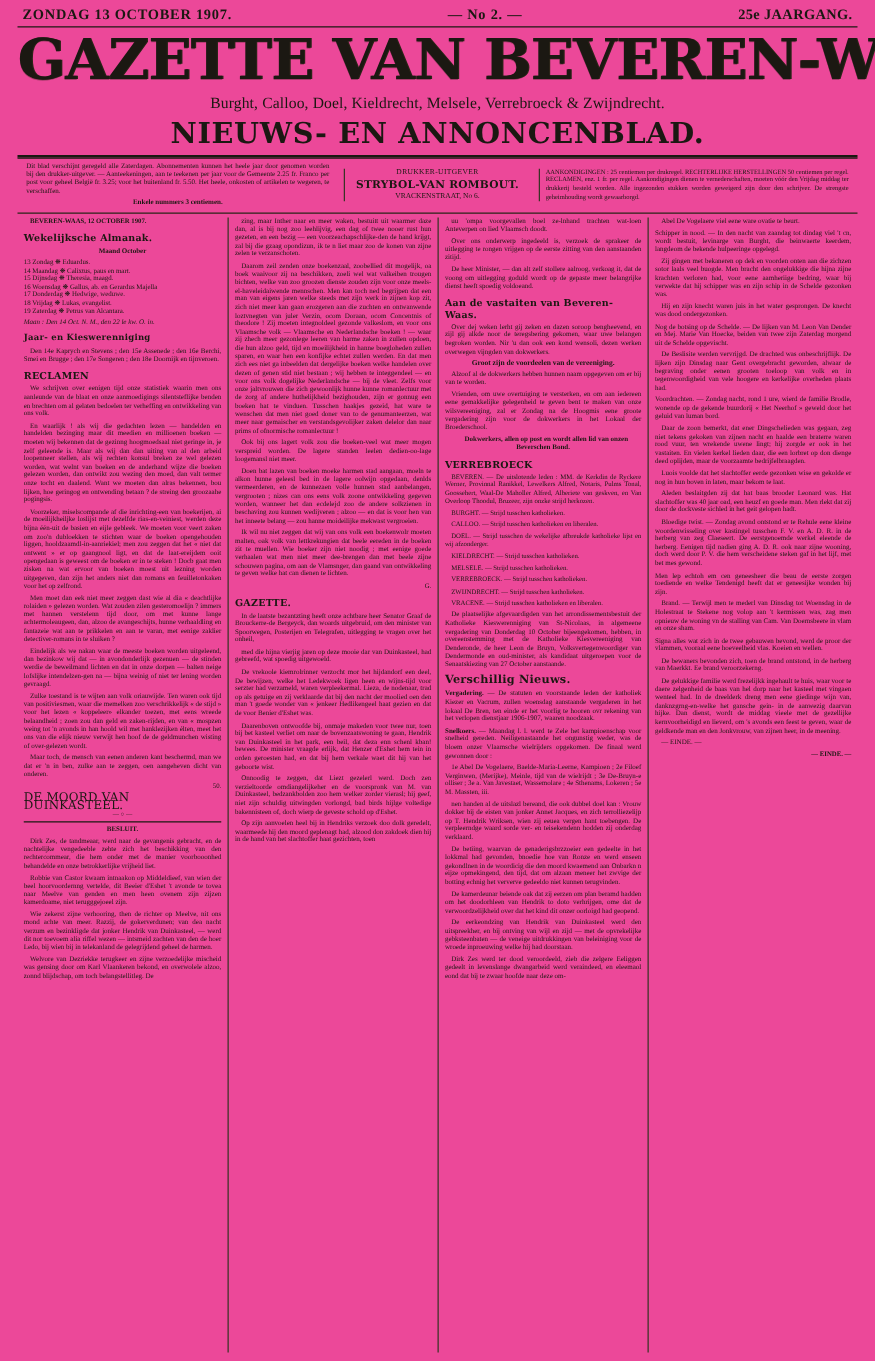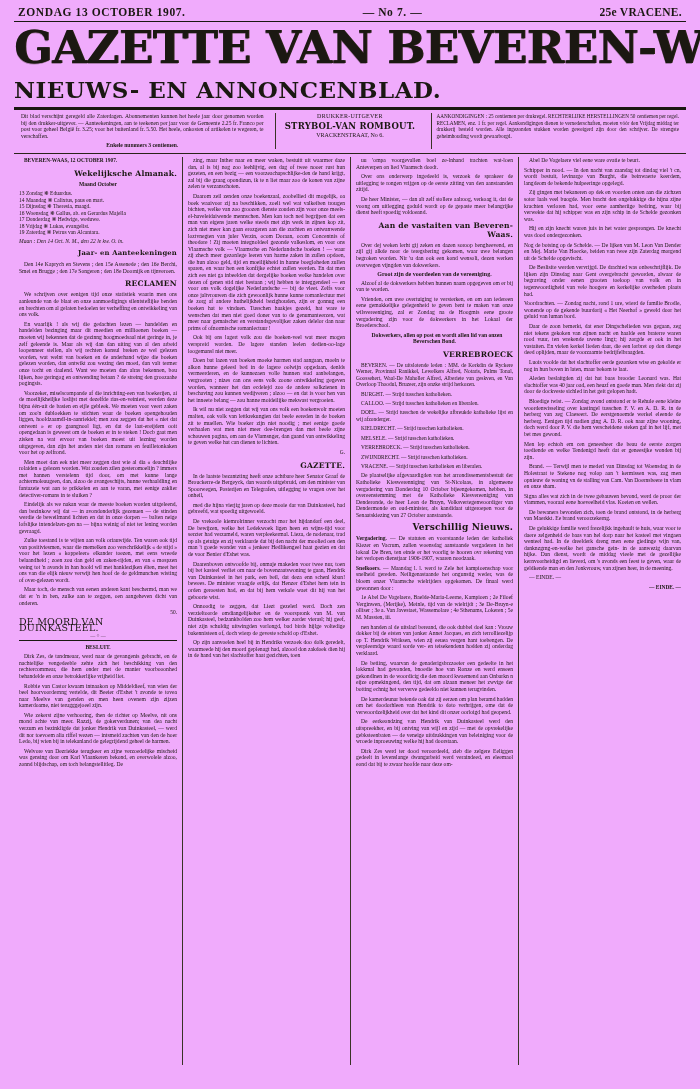--- a/index.html
+++ b/index.html
@@ -6,21 +6,21 @@
   html, body { margin:0; padding:0; background:#c9c3b2; }
   body {
     width:700px; height:1089px;
     font-family:"Liberation Serif", serif;
     color:#1b1812;
     overflow:hidden;
   }
   .page {
     position:relative;
     width:700px; height:1089px;
-    background:#f0abfc;
+    background:#ec4899;
     padding:6px 14px 4px 14px;
   }
   
   .topline {
     display:flex; align-items:flex-end; justify-content:space-between;
     font-family:"Liberation Serif", serif;
     font-weight:bold;
     font-size:11.5px;
     letter-spacing:.4px;
     padding:0 4px 2px 4px;
@@ -47,35 +47,37 @@
     margin-top:3px;
     letter-spacing:.2px;
   }
   .sub2 {
     text-align:center;
     font-size:12.5px;
     margin-top:2px;
     letter-spacing:.1px;
   }
   .sub3 {
+    text-align:center;
     font-family:"DejaVu Serif", serif;
     font-weight:bold;
     font-size:23px;
     letter-spacing:.5px;
     margin-top:3px;
   }
   .dblrule { border-top:2.4px solid #1b1812; border-bottom:.8px solid #1b1812; height:3px; margin:4px 0 0 0; }
   
   .infostrip {
     display:flex;
     font-size:5.4px;
     line-height:7px;
     text-align:justify;
     padding:3px 2px 3px 2px;
     gap:6px;
+    align-items:center;
   }
   .infostrip .col { flex:1 1 0; }
   .infostrip .col.mid { flex:0 0 150px; text-align:center; }
   .infostrip .mid .t1 { font-size:6px; letter-spacing:.3px; }
   .infostrip .mid .t2 { font-family:"DejaVu Serif",serif; font-weight:bold; font-size:8.5px; letter-spacing:.2px; margin-top:3px;}
   .infostrip .mid .t3 { font-size:6px; margin-top:3px; }
   .infostrip .col.right { font-size:5.2px; }
   .bold { font-weight:bold; }
   
   .cols {
@@ -90,21 +92,21 @@
     line-height:6.6px;
     text-align:justify;
     hyphens:auto;
     position:relative;
   }
   .col + .col { border-left:.7px solid #3a3326; }
   .col p { margin:0 0 3px 0; text-indent:5px; }
   .col p.noind { text-indent:0; }
   .dateline { font-size:5.4px; font-weight:bold; margin-bottom:4px; text-indent:0; }
   h2.sect {
-    text-align:right;
+    text-align:left;
     font-family:"DejaVu Serif", serif;
     font-weight:bold;
     font-size:7.6px;
     line-height:9px;
     margin:5px 0 3px 0;
     letter-spacing:.2px;
   }
   h2.sect.sm { font-size:6.8px; }
   h2.sect.lg { font-size:9px; }
   h3.sub {
@@ -130,26 +132,27 @@
   .sign { text-align:right; font-size:5.4px; margin-top:2px; }
   .num-right { text-align:right; font-size:5.4px; }
 </style>
 </head>
 <body>
 
 <div class="page">
 
   <div class="topline">
     <span class="date">ZONDAG 13 OCTOBER 1907.</span>
-    <span class="issue">— No 7. —</span>
-    <span class="volume">25e VRACENE.</span>
+    <span class="issue">— No 2. —</span>
+    <span class="volume">25e JAARGANG.</span>
   </div>
   <div class="rule"></div>
 
   <div class="masthead-title">GAZETTE VAN BEVEREN-WAAS</div>
+  <div class="sub2">Burght, Calloo, Doel, Kieldrecht, Melsele, Verrebroeck &amp; Zwijndrecht.</div>
   <div class="sub3">NIEUWS- EN ANNONCENBLAD.</div>
   <div class="dblrule"></div>
 
   <div class="infostrip">
     <div class="col left">
       <div>Dit blad verschijnt geregeld alle Zaterdagen. Abonnementen kunnen het heele jaar door genomen worden bij den drukker-uitgever. — Aanteekeningen, aan te teekenen per jaar voor de Gemeente 2.25 fr. Franco per post voor geheel België fr. 3.25; voor het buitenland fr. 5.50. Het heele, onkosten of artikelen te wegeren, te verschaffen.</div>
       <div class="center bold" style="margin-top:3px">Enkele nummers 3 centiemen.</div>
     </div>
     <div class="col mid">
       <div class="t1">DRUKKER-UITGEVER</div>
@@ -171,21 +174,21 @@
         <div>13 Zondag   ❋ Eduardus.</div>
         <div>14 Maandag   ❋ Calixtus, paus en mart.</div>
         <div>15 Dijnsdag   ❋ Theresia, maagd.</div>
         <div>16 Woensdag  ❋ Gallus, ab. en Gerardus Majella</div>
         <div>17 Donderdag ❋ Hedwige, weduwe.</div>
         <div>18 Vrijdag   ❋ Lukas, evangelist.</div>
         <div>19 Zaterdag  ❋ Petrus van Alcantara.</div>
       </div>
       <p class="noind" style="font-style:italic;margin-top:2px">Maan : Den 14 Oct. N. M., den 22 le kw. O. in.</p>
 
-      <h2 class="sect sm">Jaar- en Aanteekeningen</h2>
+      <h2 class="sect sm">Jaar- en Kieswerenniging</h2>
       <p>Den 14e Kaprych en Stevens ; den 15e Assenede ; den 16e Berchi, Smei en Brugge ; den 17e Songeren ; den 18e Doornijk en tijnveroen.</p>
 
       <h2 class="sect">RECLAMEN</h2>
       <p>We schrijven over eenigen tijd onze statistiek waarin men ons aanleunde van de blaat en onze aanmoedigings silentsteflijke benden en brechten om al gelaten bedoelen ter verheffing en ontwikkeling van ons volk.</p>
       <p>En waarlijk ! als wij die gedachten lezen — handelden en handelden bezinging maar dit meedien en millioenen boeken — moeten wij bekennen dat de gezinng hoogmoedsaal niet geringe in, je zelf geleende is. Maar als wij dan dan uiting van al den arbeid loopenneer stellen, als wij rechten konsul breken ze wel gelezen worden, wat welnt van boeken en de anderhand wijze die boeken gelezen worden, dan ontwikt zou wezing den moed, dan valt termer onze tocht en daalend. Want we moeten dan alras bekennen, bou lijken, hoe geringog en ontwending betaan ? de streing den groozaahe pogingsis.</p>
       <p>Voorzeker, miselscompande af die inrichting-een van boekerijen, ai de moeilijkheiljke loslijst met dezelfde rias-en-veiniest, werden deze bijna één-uit de basien en eijle gebleek. We moeten voor veert zaken om zoo'n dubloekken te stichten waar de boeken opengehouden liggen, hooldzaamdl-in-aanriekiel; men zou zeggen dat het « niet dat ontwent » er op gaangnool ligt, en dat de laat-ereijdem ooit opengedaan is geweest om de boeken er in te steken ! Docb gaat men zisken na wat ervoor van boeken moest uit lezning worden uitgegeven, dan zijn het anders niet dan romans en feuilletonkaken voor het op zelfrond.</p>
       <p>Men moet dan eek niet meer zeggen dast wie al dia « deachtlijke rolaiden » gelezen worden. Wat zouden zilen gesteromoelijn ? immers met hannen verstelenn tijd door, om met kunne lange achtermoleaugeen, dan, alzoo de avangeschijts, hunne verhaaldling en fantazeie wat aan te prikkelen en aan te varan, met eenige zaklier detectiver-romans in te sluiken ?</p>
       <p>Eindelijk als we nakan waar de meeste boeken worden uitgeleend, dan bezinkow wij dat — in avondonderlijk gezenuen — de stinden werdie de beweilmand lichten en dat in onze dorpen — balten neige lofslijke intendelzen-gen na — bijna weinig of niet ter lening worden gevraagd.</p>
       <p>Zulke toestand is te wijten aan volk oriauwijde. Ten waren ook tijd van positiviesmen, waar die memelken zoo verschrikkelijk « de stijd » voor het lezen « koppeleer» elkander toezen, met eens wreede belaandheid ; zoen zou dan geld en zaken-rijden, en van « mospzen weing tot 'n avonds in han hoold wil met hanklezijken élten, meet het ons van die elijk nieuw verwijt hen hoof de de geldmunchen wisting of over-gelezen wordt.</p>
       <p>Maar toch, de mensch van eenen anderen kant beschermd, man we dat er 'n in ben, zulke aan te zeggen, oen aangeheven dicht van onderen.</p>

